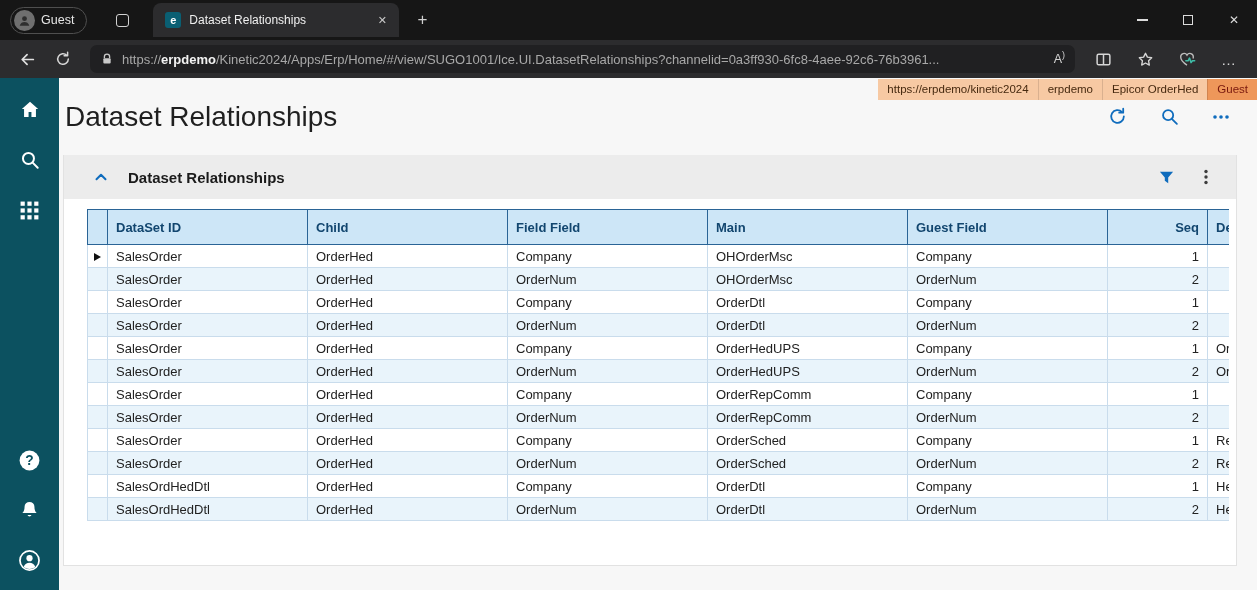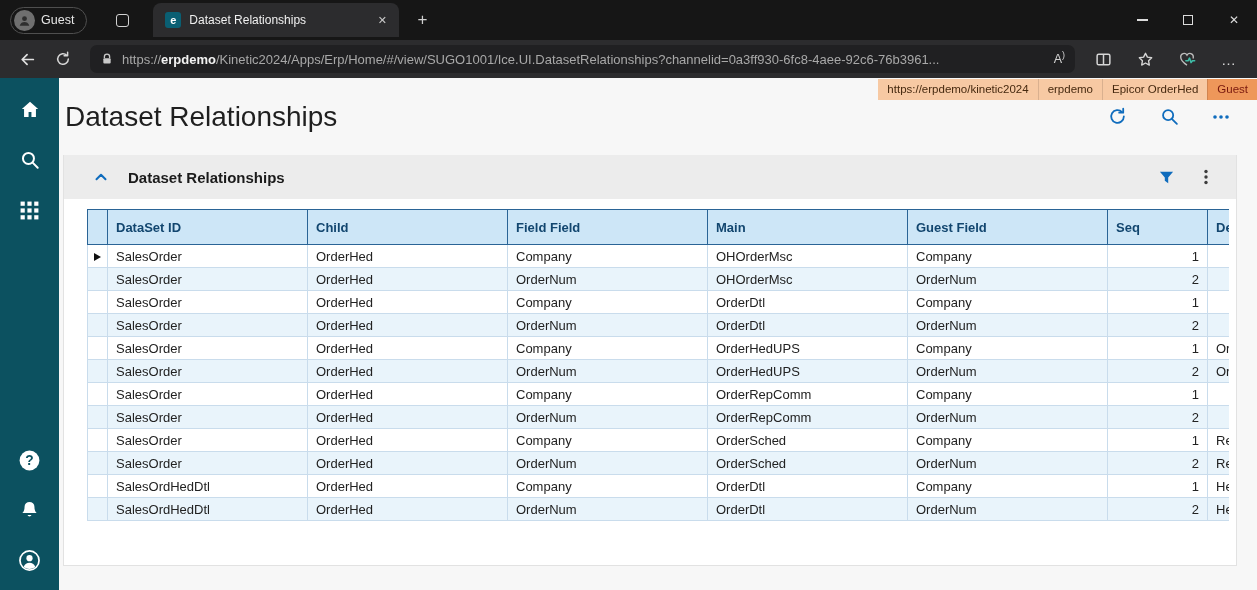--- a/index.html
+++ b/index.html
@@ -81,21 +81,21 @@
   .panel-body { padding:10px 0 0 23px; }
 
   
   .grid-viewport { width:1142px; overflow:hidden; }
   table.grid { border-collapse:collapse; table-layout:fixed; width:1320px; }
   .grid th {
     height:35px; background:#cde6f7; color:#12466f; font-size:13px; font-weight:bold;
     text-align:left; padding:0 8px; border:1px solid #2a6496; cursor:pointer;
   }
   .grid th.ind { padding:0; cursor:default; }
-  .grid th.num { text-align:left; }
+  .grid th.num { text-align:right; }
   .grid td {
     height:23px; font-size:13px; color:#222; padding:0 8px;
     border:1px solid #c9dcec; background:#ffffff; white-space:nowrap; overflow:hidden; cursor:default;
   }
   .grid td.num { text-align:right; }
   .grid td.ind { padding:0; text-align:center; }
   .grid tr.alt td { background:#e9f4fb; }
   .marker { display:inline-block; width:0; height:0; border-left:7px solid #111; border-top:4.5px solid transparent; border-bottom:4.5px solid transparent; vertical-align:middle; }
 </style>
 </head>

